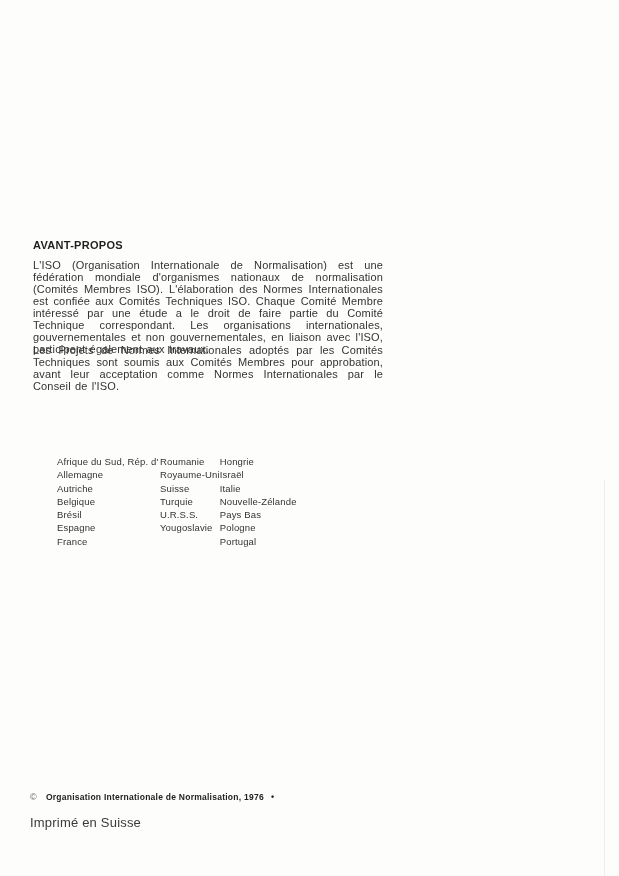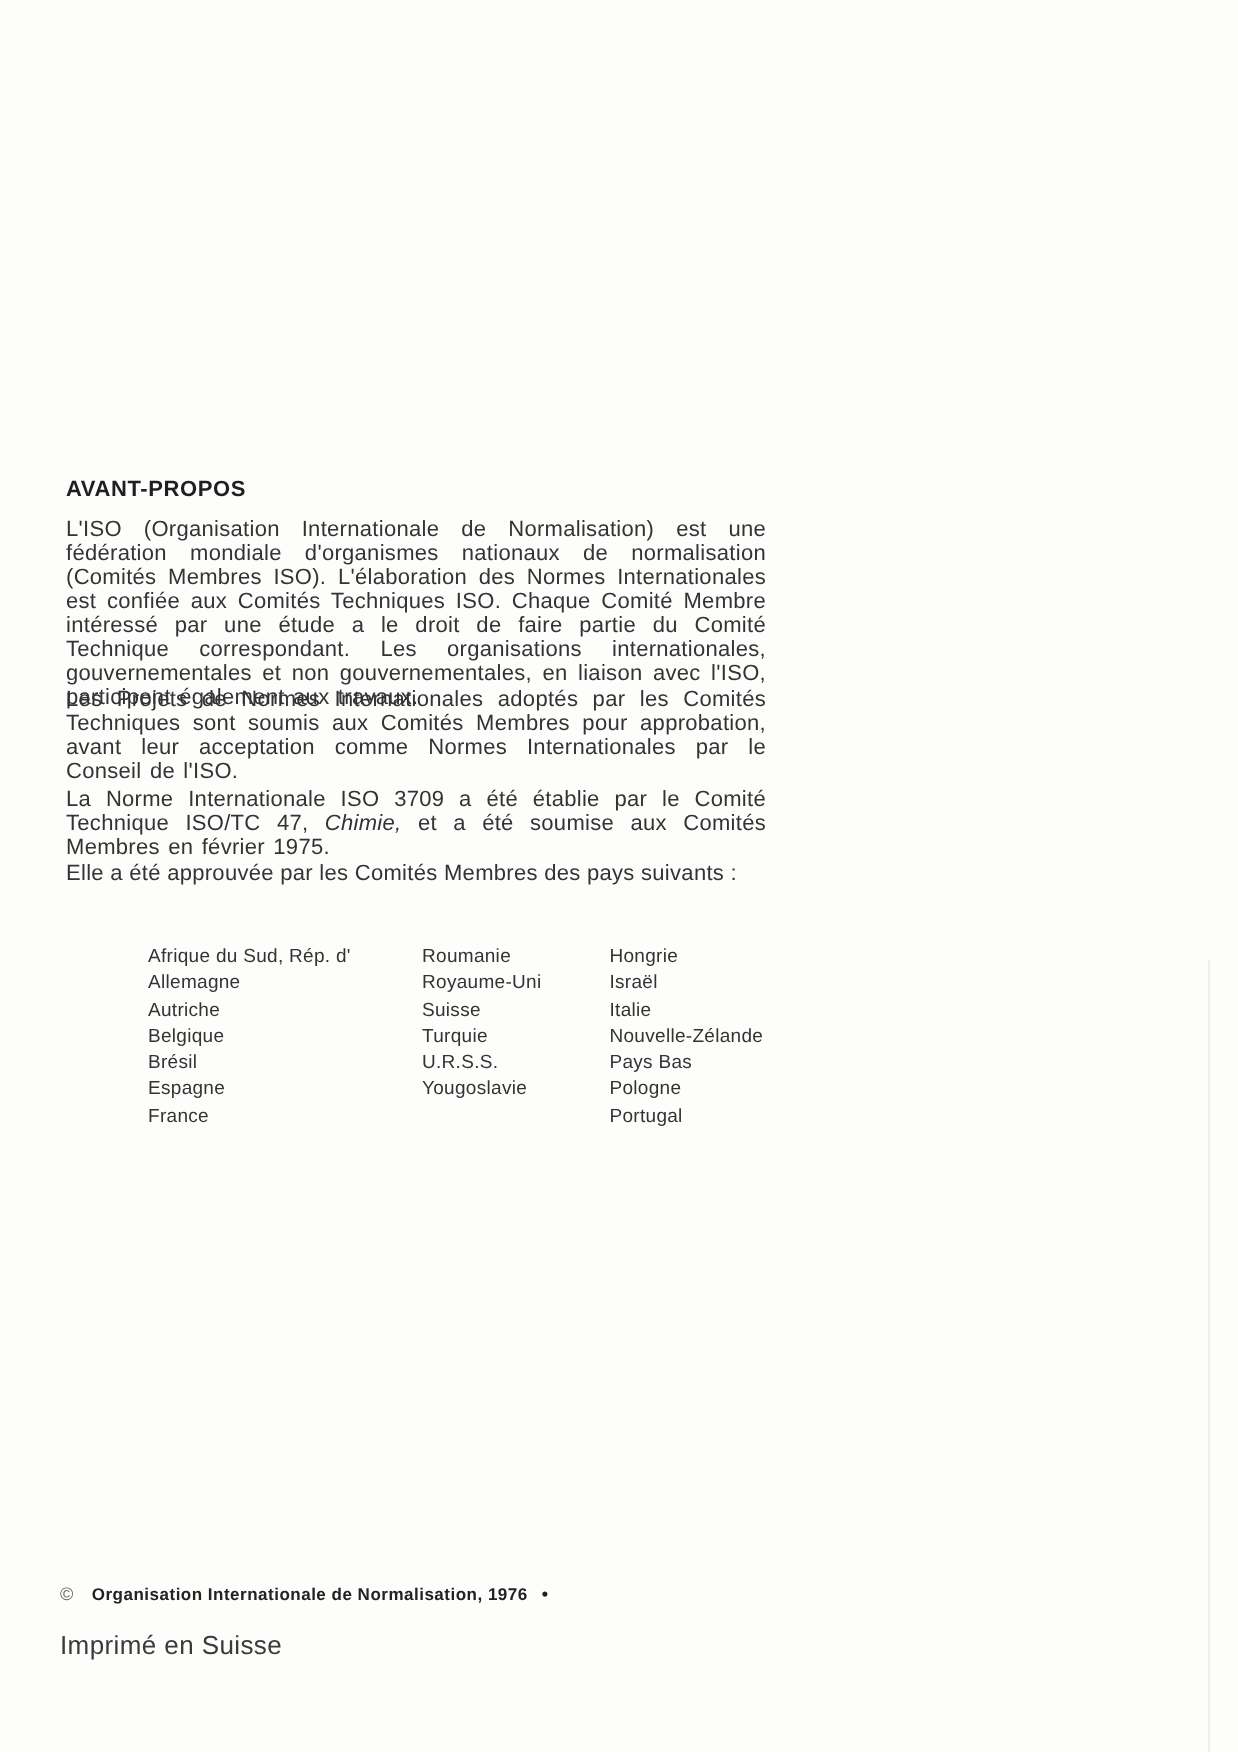--- a/index.html
+++ b/index.html
@@ -53,21 +53,21 @@
     left: 57px;
     top: 455px;
     display: flex;
     font-size: 9.5px;
     line-height: 13.3px;
     letter-spacing: 0.15px;
     color: #333;
   }
   .country-col {
     list-style: none;
-    margin: 17px;
+    margin: 0;
     padding: 0;
   }
   .country-col.c1 { width: 103px; }
   .country-col.c2 { width: 122px; }
   .no-disapproval {
     top: 549px;
     text-align: left;
     width: 380px;
     word-spacing: normal;
   }
@@ -115,23 +115,21 @@
 <body>
 
 <div class="page">
 
   <h1 class="heading">AVANT-PROPOS</h1>
 
   <p class="par p1">L'ISO (Organisation Internationale de Normalisation) est une fédération mondiale d'organismes nationaux de normalisation (Comités Membres ISO). L'élaboration des Normes Internationales est confiée aux Comités Techniques ISO. Chaque Comité Membre intéressé par une étude a le droit de faire partie du Comité Technique correspondant. Les organisations internationales, gouvernementales et non gouvernementales, en liaison avec l'ISO, participent également aux travaux.</p>
 
   <p class="par p2">Les Projets de Normes Internationales adoptés par les Comités Techniques sont soumis aux Comités Membres pour approbation, avant leur acceptation comme Normes Internationales par le Conseil de l'ISO.</p>
 
-  <p class="par p3"><span>La Norme Internationale ISO 3709 a été établie par le Comité Technique ISO/TC 47, </span><em>Chimie,</em><span>  et a été soumise aux Comités Membres en février 1975.</span></p>
 
-  <p class="par approval">Elle a été approuvée par les Comités Membres des pays suivants :</p>
 
   <div class="countries">
     <ul class="country-col c1">
       <li>Afrique du Sud, Rép. d'</li>
       <li>Allemagne</li>
       <li>Autriche</li>
       <li>Belgique</li>
       <li>Brésil</li>
       <li>Espagne</li>
       <li>France</li>

